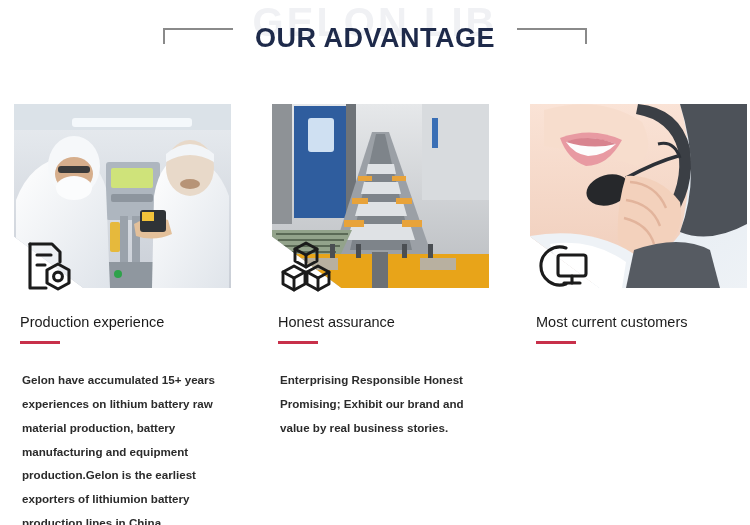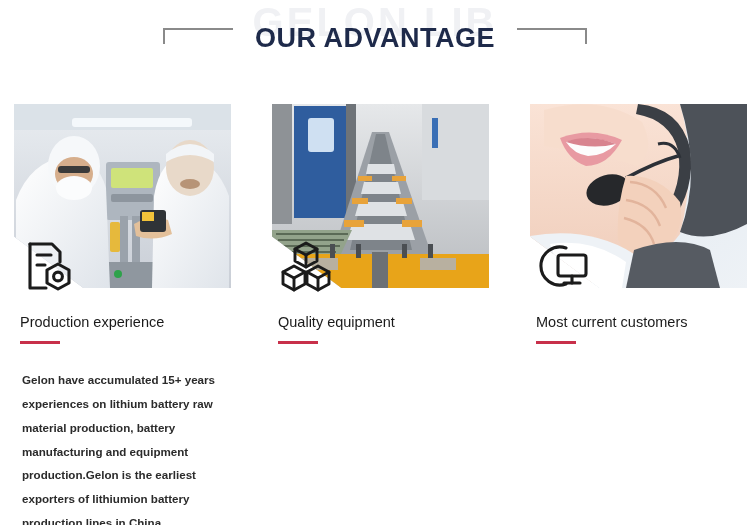--- a/index.html
+++ b/index.html
@@ -298,22 +298,23 @@
               <path d="M28 17 L28 29"></path>
             <path d="M16 28 L27 34 L27 46 L16 52 L5 46 L5 34 Z"></path>
             <path d="M5 34 L16 40 L27 34"></path>
               <path d="M16 40 L16 52"></path>
             <path d="M40 28 L51 34 L51 46 L40 52 L29 46 L29 34 Z"></path>
             <path d="M29 34 L40 40 L51 34"></path>
               <path d="M40 40 L40 52"></path>
           </svg>
         </div>
       </div>
-      <div class="card-head">Quality equipment</div>
+      <div class="card-head">Honest assurance</div>
       <div class="accent"></div>
+      <p class="card-body">Enterprising Responsible Honest Promising;  Exhibit our brand and value by real business stories.</p>
     </div>
 
     <div class="card">
       <div class="photo-wrap">
         <div class="photo">
           <svg viewBox="0 0 217 184" preserveAspectRatio="none" aria-hidden="true">
             <defs>
               <linearGradient id="p3bg" x1="0" y1="0" x2="1" y2="1">
                 <stop offset="0" stop-color="#dce6ef"></stop>
                 <stop offset="1" stop-color="#eef2f6"></stop>

